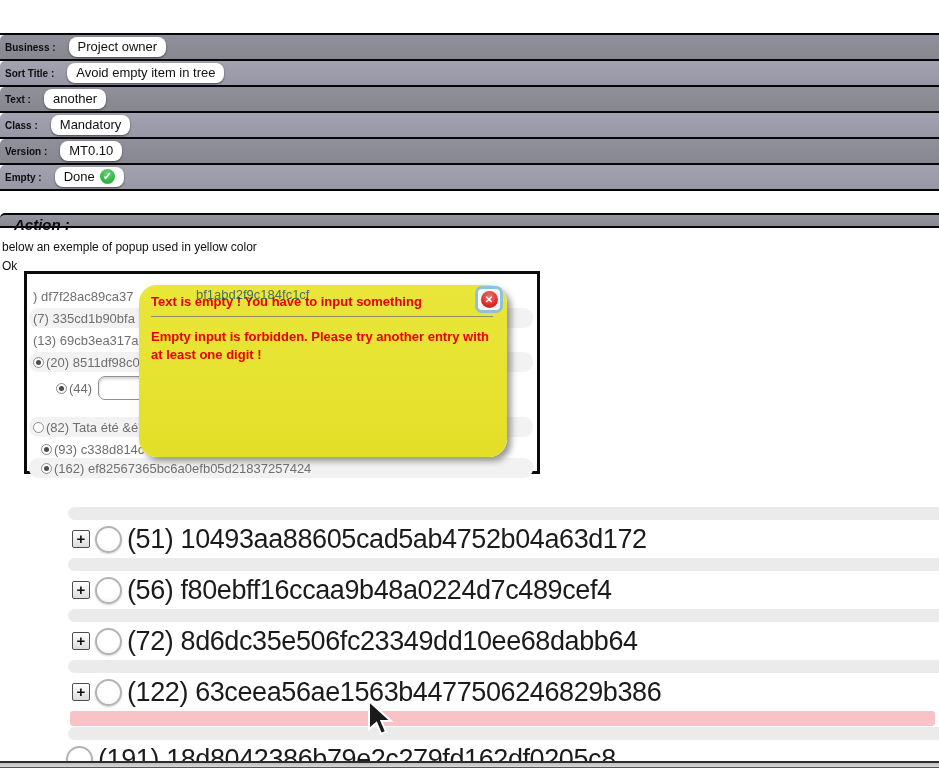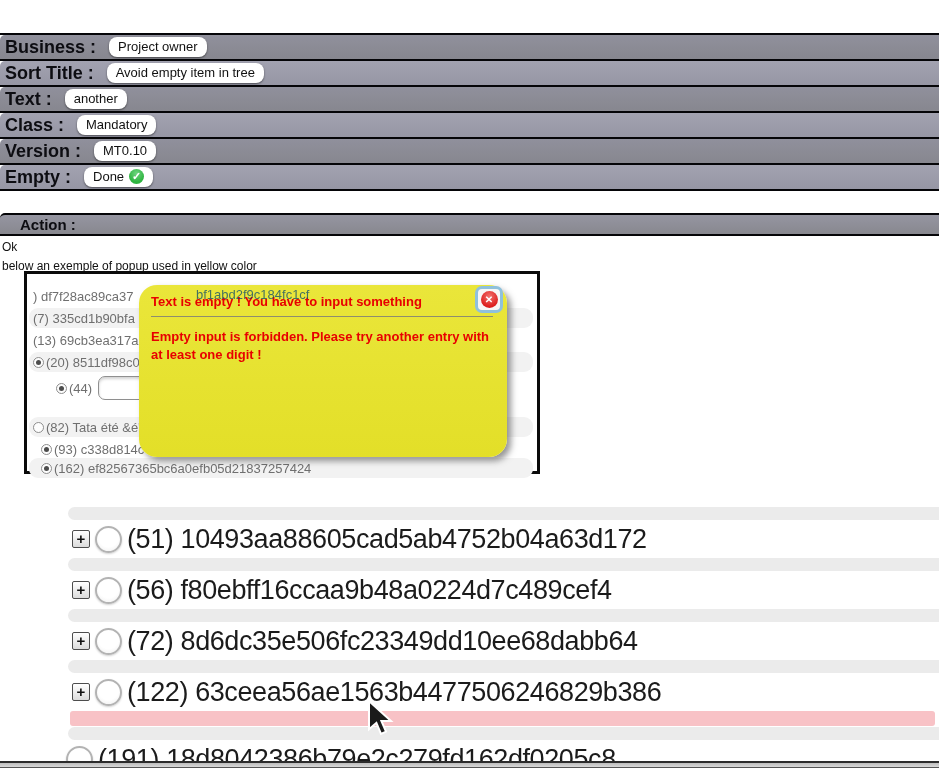--- a/index.html
+++ b/index.html
@@ -13,32 +13,32 @@
     padding:2px 0 0 4px; font-size:17px; font-weight:bold; color:#000; }
   .titlebar a { color:#0000e0; text-decoration:underline; font-weight:bold; cursor:pointer; }
 
   
   #fields { position:absolute; top:33px; left:0; width:939px; border-top:2px solid #050508; }
   .field-row { position:relative; height:26px; display:flex; align-items:center;
     gap:13px; padding-left:5px; border-bottom:2px solid #050508;
     border-radius:5px 0 0 0; }
   .field-row:nth-child(odd)  { background:linear-gradient(#90909c,#87878f); }
   .field-row:nth-child(even) { background:linear-gradient(#a2a2b0,#9696a4); }
-  .field-label { font-size:18px; font-weight:bold; color:#0d0d12; }
+  .field-label { font-size:10px; font-weight:bold; color:#0d0d12; }
   .pill { background:#fff; border-radius:8px; padding:2px 9px 3px 9px; font-size:13px;
     color:#111; box-shadow:0 1px 2px rgba(0,0,0,.5); display:flex; align-items:center; gap:5px; }
   .check-ic { display:inline-block; width:15px; height:15px; border-radius:50%;
     background:radial-gradient(circle at 50% 30%, #6fd47f, #2eb440 65%);
     color:#fff; font-size:11px; font-weight:bold; text-align:center; line-height:15px; }
 
   
-  #action-bar { position:absolute; top:213px; left:0; width:939px; height:23px;
+  #action-bar { position:absolute; top:213px; left:0; width:939px; height:15px;
     background:linear-gradient(#9595a1,#88888f); border-top:2px solid #050508;
     border-bottom:2px solid #050508; border-radius:5px 0 0 0;
-    font-size:15px; font-weight:bold; color:#0d0d12; padding:1px 0 0 20px; }
+    font-size:15px; font-weight:bold; color:#0d0d12; padding:1px 0 0 14px;font-style:italic; }
   #action-text { position:absolute; top:238px; left:2px; font-size:12px; color:#111; line-height:19px; }
 
   
   #shot { position:absolute; top:271px; left:1px; width:516px; height:203px;
     border:3px solid #0a0a0a; background:#fff;margin-left:23px; }
   .shot-row { position:absolute; left:2px; right:4px; height:20px; display:flex;
     align-items:center; font-size:13px; color:#6f6f6f; border-radius:9px;
     white-space:nowrap; overflow:hidden; }
   .shot-row.shade { background:#f2f2f2; }
   .sradio { display:inline-block; width:11px; height:11px; border:1px solid #8d8d8d;
@@ -143,22 +143,22 @@
       <span>Done</span>
       <span class="check-ic" style="display: inline-block;">✓</span>
     </span>
   </div>
 </div>
 
   <div id="action-bar">
     <span>Action :</span>
   </div>
   <div id="action-text">
+    <div>below an exemple of popup used in yellow color</div>
     <div>Ok</div>
-    <div>below an exemple of popup used in yellow color</div>
   </div>
 
   <div id="shot">
     <div id="shot-rows">
   <div class="shot-row ind0" style="top: 12px;">
 
     <span class="srtext">) df7f28ac89ca37</span>
 
   </div>
 

